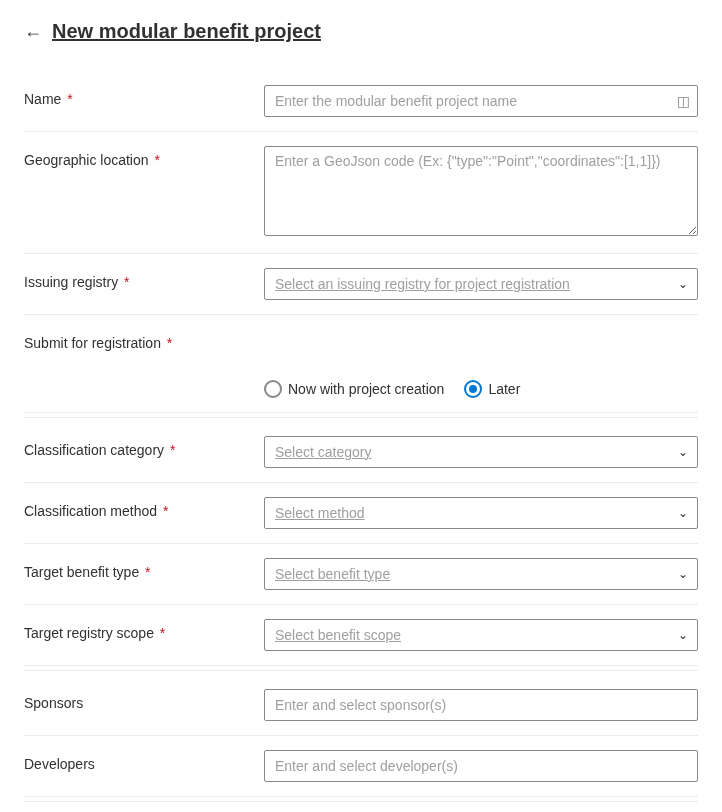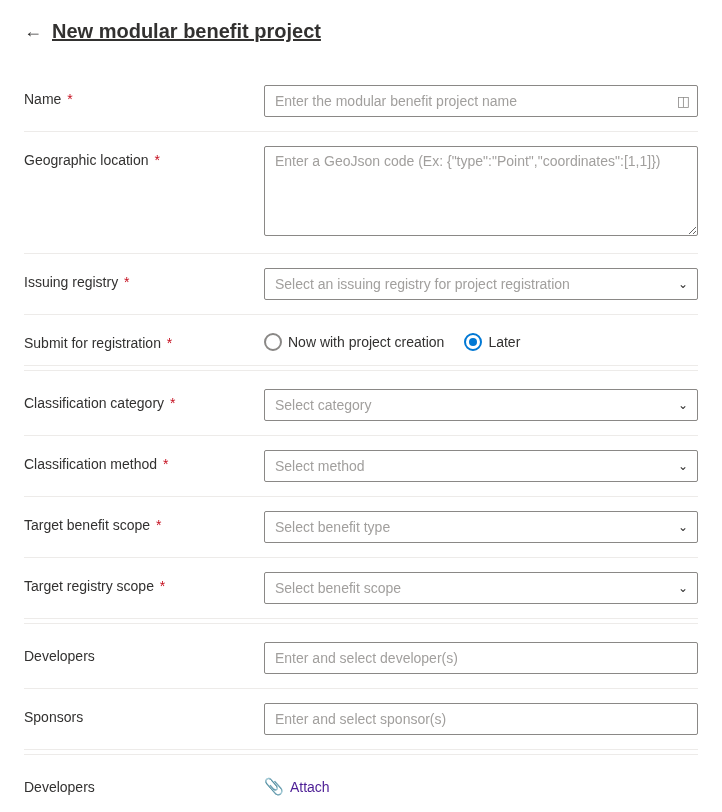--- a/index.html
+++ b/index.html
@@ -102,20 +102,21 @@
       border-radius: 2px;
       padding: 6px 32px 6px 10px;
       font-size: 14px;
       color: #a19f9d;
       outline: none;
       background: #fff;
       height: 32px;
       appearance: none;
       -webkit-appearance: none;
       cursor: pointer;
+      text-decoration: underline;
     }
     .select-chevron {
       position: absolute;
       right: 10px;
       top: 50%;
       transform: translateY(-50%);
       pointer-events: none;
       color: #323130;
       font-size: 12px;
     }
@@ -123,20 +124,21 @@
       display: flex;
       align-items: center;
       gap: 20px;
       padding-top: 4px;
     }
     .radio-option {
       display: flex;
       align-items: center;
       gap: 6px;
       cursor: pointer;
+      margin-top: 47px;
     }
     .radio-circle {
       width: 18px;
       height: 18px;
       border-radius: 50%;
       border: 2px solid #8a8886;
       background: #fff;
       display: flex;
       align-items: center;
       justify-content: center;
@@ -281,21 +283,21 @@
           <select class="select-input">
             <option value="" disabled="" selected="">Select method</option>
           </select>
           <span class="select-chevron">⌄</span>
         </div>
       </div>
     </div>
 
     <div class="form-row">
       <div class="form-label">
-        <span>Target benefit scope</span><span class="required-star"> *</span>
+        <span>Target benefit type</span><span class="required-star"> *</span>
       </div>
       <div class="form-control-area">
         <div class="select-wrapper">
           <select class="select-input">
             <option value="" disabled="" selected="">Select benefit type</option>
           </select>
           <span class="select-chevron">⌄</span>
         </div>
       </div>
     </div>
@@ -311,33 +313,33 @@
           </select>
           <span class="select-chevron">⌄</span>
         </div>
       </div>
     </div>
 
     <hr class="section-divider">
 
     <div class="form-row">
       <div class="form-label">
+        <span>Sponsors</span>
+      </div>
+      <div class="form-control-area">
+        <input class="text-input" type="text" placeholder="Enter and select sponsor(s)" style="">
+      </div>
+    </div>
+
+    <div class="form-row">
+      <div class="form-label">
         <span>Developers</span>
       </div>
       <div class="form-control-area">
         <input class="text-input" type="text" placeholder="Enter and select developer(s)" style="">
-      </div>
-    </div>
-
-    <div class="form-row">
-      <div class="form-label">
-        <span>Sponsors</span>
-      </div>
-      <div class="form-control-area">
-        <input class="text-input" type="text" placeholder="Enter and select sponsor(s)" style="">
       </div>
     </div>
 
     <hr class="section-divider">
 
     <div class="form-row">
       <div class="form-label">
         <span>Developers</span>
       </div>
       <div class="form-control-area">

